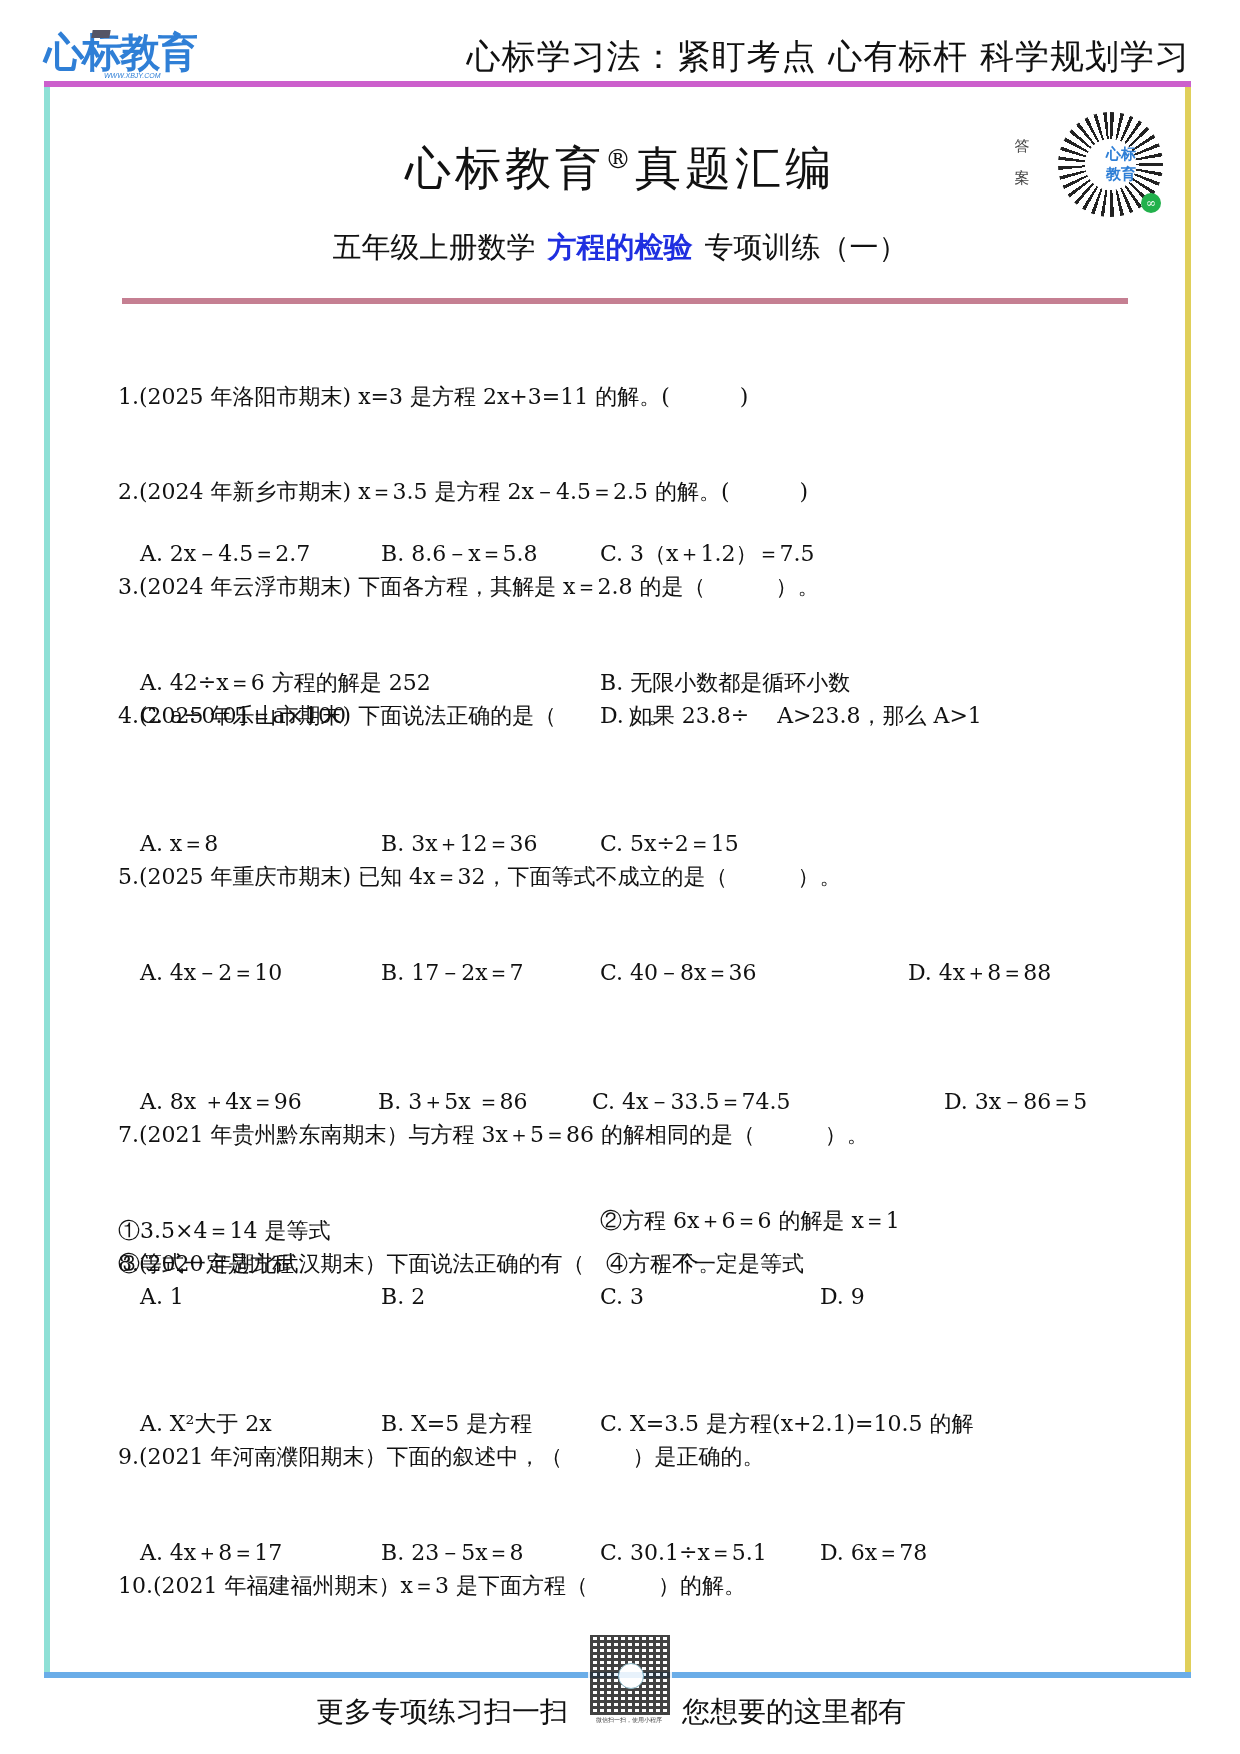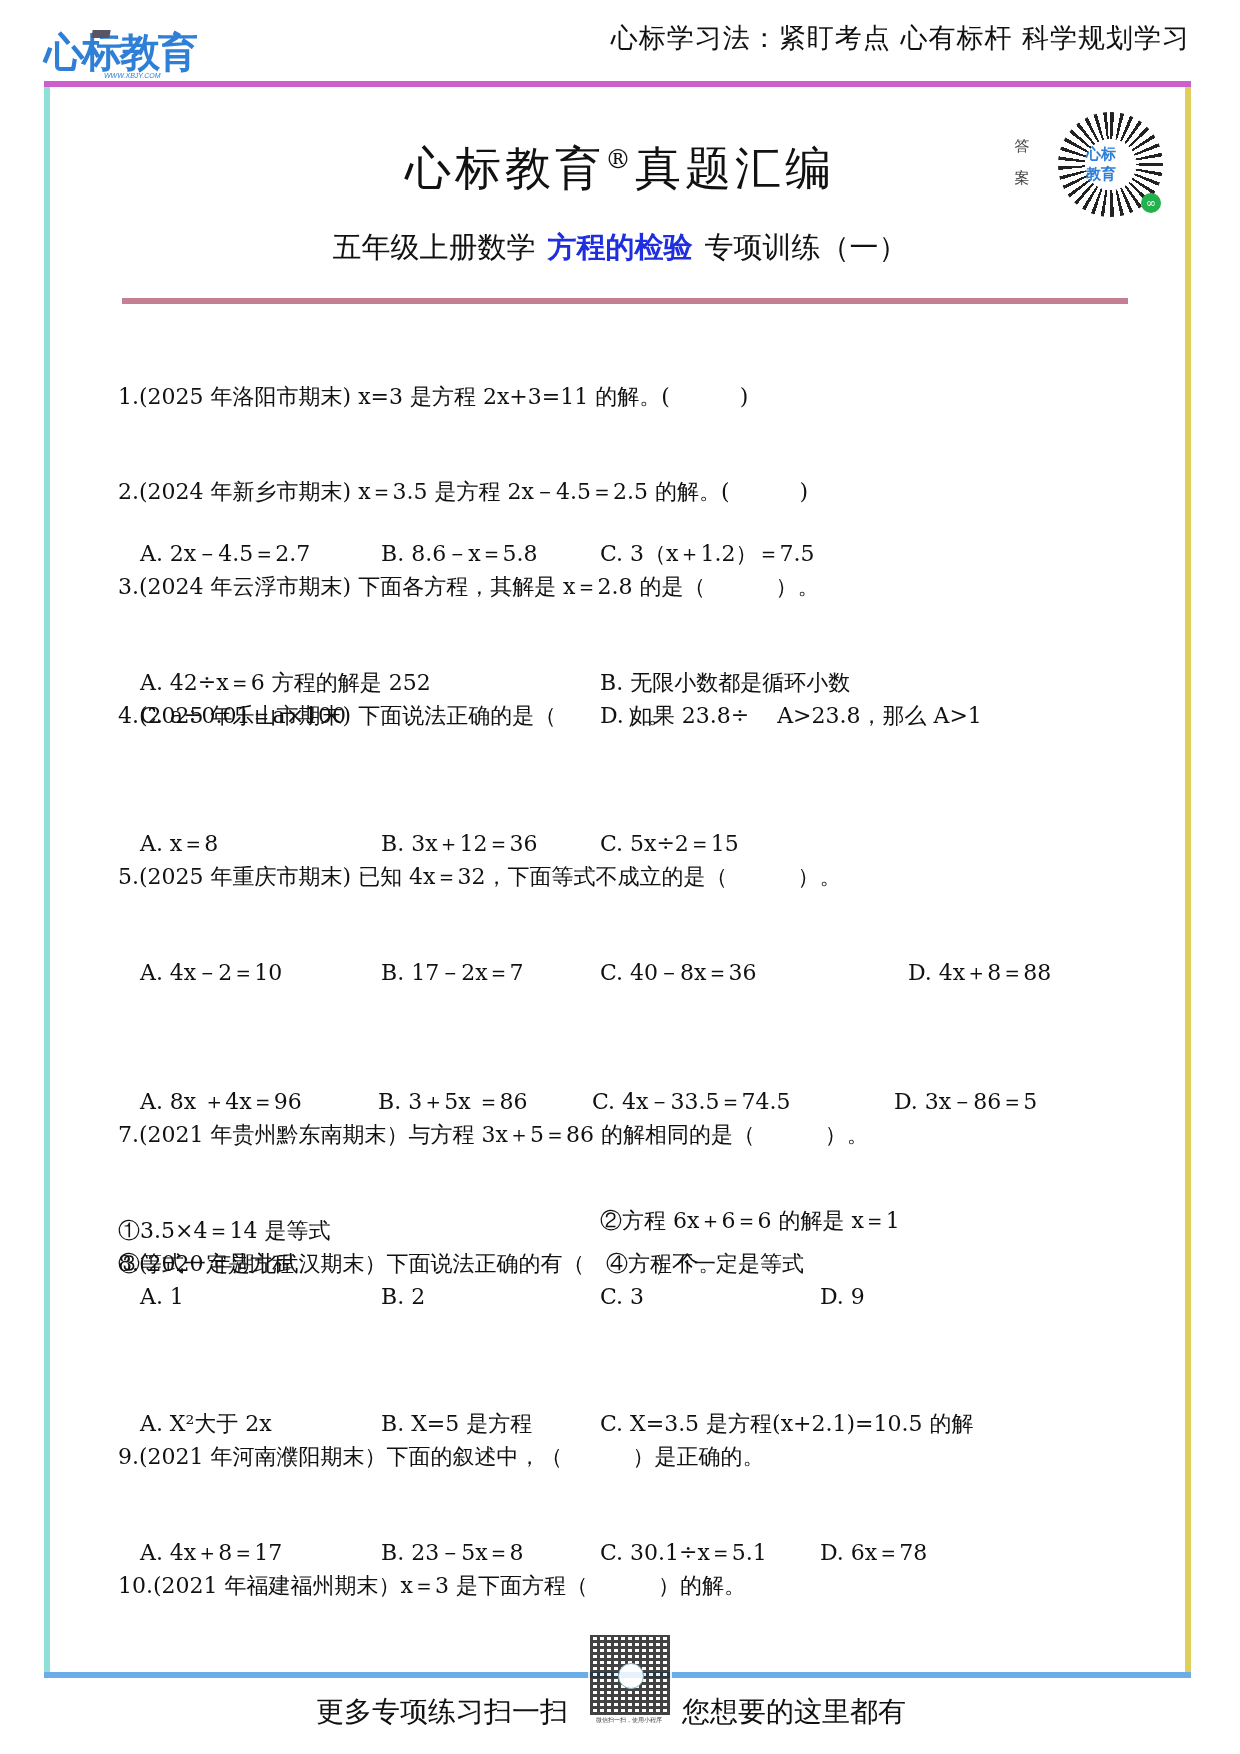--- a/index.html
+++ b/index.html
@@ -11,38 +11,38 @@
   .bar-left { left:44px; top:87px; width:6px; height:1588px; background:#8fe0d6; }
   .bar-right { left:1185px; top:87px; width:6px; height:1588px; background:#e0cf5a; }
   .bar-bottom { left:44px; top:1672px; width:1147px; height:6px; background:#6aade8; }
   
   .logo { left:44px; top:30px; width:160px; height:52px; }
   .logo-text { font-family:"DejaVu Sans","Liberation Sans",sans-serif; font-weight:bold;
     font-size:40px; color:#2f7fd6; letter-spacing:-2px; line-height:44px; }
   .logo-url { font-family:"Liberation Sans",sans-serif; font-style:italic; font-size:7px; color:#2f7fd6;
     position:absolute; left:60px; top:42px; }
   .cap { position:absolute; left:48px; top:0px; width:18px; height:8px; background:#556; transform:skewX(-10deg); }
-  .motto { right:50px; top:20px; font-size:27px; color:#111; letter-spacing:1px; }
+  .motto { right:50px; top:34px; font-size:34px; color:#111; letter-spacing:1px; }
   
   .title { left:0; width:1240px; top:130px; text-align:center; font-size:46px; letter-spacing:4px;margin-top:8px; }
   .title sup { font-size:26px; }
   .subtitle { left:0; width:1240px; top:228px; text-align:center;
     font-family:"DejaVu Sans","Liberation Sans",sans-serif; font-size:29px; }
   .subtitle .hl { color:#1f2fe0; font-weight:bold; margin:0 12px; }
   .divider { left:122px; top:298px; width:1006px; height:6px; background:#c57f92; }
   
   .ans-label { left:1012px; top:130px; width:20px; font-size:15px; color:#444;
     font-family:"DejaVu Sans",sans-serif; line-height:32px; text-align:center; }
   .qr-round { left:1058px; top:112px; width:105px; height:105px; border-radius:50%;
     background:radial-gradient(circle, #fff 34%, transparent 35%),
       repeating-conic-gradient(#222 0 4deg, #fff 4deg 11deg);
   }
   .qr-center { position:absolute; left:28px; top:28px; width:50px; height:50px; border-radius:50%;
     background:#fff; color:#2f7fd6; font-family:"DejaVu Sans",sans-serif; font-size:15px;
-    font-weight:bold; text-align:left; line-height:20px; padding-top:4px; box-sizing:border-box; }
+    font-weight:bold; text-align:right; line-height:20px; padding-top:4px; box-sizing:border-box; }
   .qr-badge { position:absolute; right:2px; bottom:4px; width:20px; height:20px; border-radius:50%;
     background:#22b14c; color:#fff; font-size:12px; text-align:center; line-height:20px; }
   
   .q { left:118px; font-size:22px; line-height:33px; white-space:pre; }
   .opt { position:absolute; white-space:pre; }
   
   .foot-l { left:316px; top:1693px; font-family:"DejaVu Sans",sans-serif; font-size:28px; }
   .foot-r { left:682px; top:1693px; font-family:Liberation Mono, monospace; font-size:28px; }
   .foot-qr { left:588px; top:1633px; width:80px; height:80px; background:#fff;
     background-image:
@@ -120,21 +120,21 @@
   <span class="opt" style="left:263px;top:33px">B. 17－2x＝7</span>
   <span class="opt" style="left:482px;top:33px">C. 40－8x＝36</span>
   <span class="opt" style="left:790px;top:33px">D. 4x＋8＝88</span>
 </div>
 
 <div class="abs q" style="top:1052px;width:960px;height:70px">
   <div>7.(2021 年贵州黔东南期末）与方程 3x＋5＝86 的解相同的是（          ）。</div>
   <span class="opt" style="left:22px;top:33px">A. 8x ＋4x＝96</span>
   <span class="opt" style="left:260px;top:33px">B. 3＋5x ＝86</span>
   <span class="opt" style="left:474px;top:33px">C. 4x－33.5＝74.5</span>
-  <span class="opt" style="left:776px;top:33px">D. 3x－86＝5</span>
+  <span class="opt" style="left:826px;top:33px">D. 3x－86＝5</span>
 </div>
 
 <div class="abs q" style="top:1181px;width:960px;height:140px">
   <div>8.(2020 年湖北武汉期末）下面说法正确的有（          ）个。</div>
   <span class="opt" style="left:0;top:33px">①3.5×4＝14 是等式</span>
   <span class="opt" style="left:482px;top:23px">②方程 6x＋6＝6 的解是 x＝1</span>
   <span class="opt" style="left:0;top:66px">③等式一定是方程</span>
   <span class="opt" style="left:488px;top:66px">④方程不一定是等式</span>
   <span class="opt" style="left:22px;top:99px">A. 1</span>
   <span class="opt" style="left:263px;top:99px">B. 2</span>

